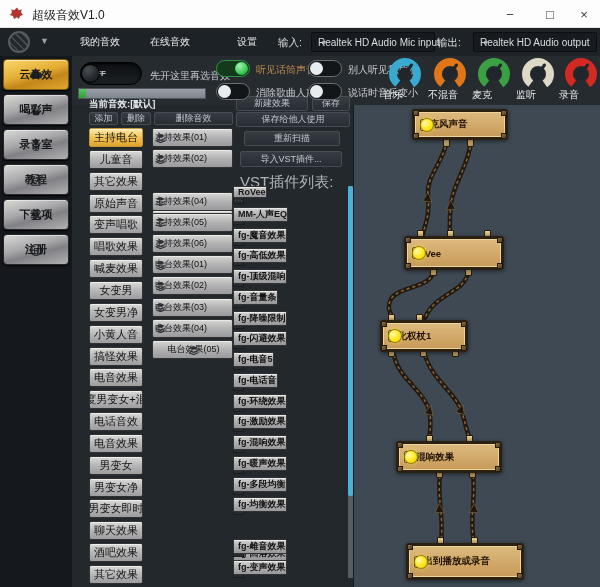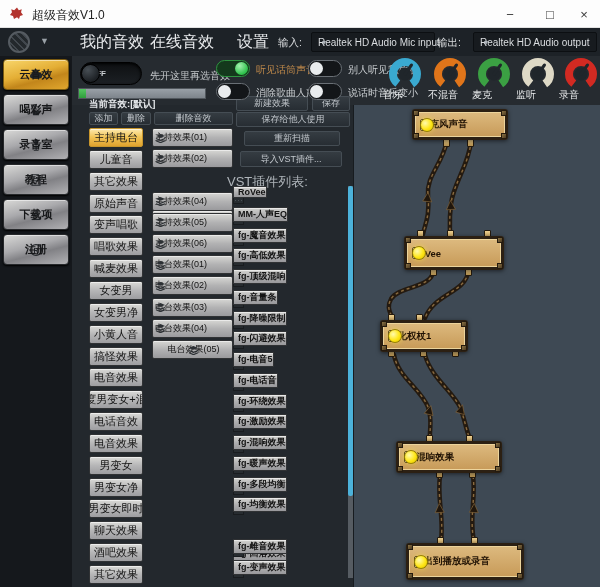--- a/index.html
+++ b/index.html
@@ -13,21 +13,21 @@
 .app-icon{left:9px;top:6px;width:16px;height:16px}
 .title{left:32px;top:7px;font-size:12px;color:#222;white-space:nowrap}
 .win-btn{top:0;width:36px;height:28px;display:flex;align-items:center;justify-content:center;font-size:13px;color:#3a3a3a}
 #w-min{left:492px}#w-max{left:532px}#w-close{left:566px}
 
 
 .toolbar{left:0;top:28px;width:600px;height:28px;background:#1d2227}
 .tool-knob{left:8px;top:31px;width:22px;height:22px;border-radius:50%;
   background:repeating-linear-gradient(45deg,#41474d 0 2px,#23282c 2px 5px);border:2px solid #555b61}
 .tool-caret{left:40px;top:36px;font-size:9px;color:#9aa1a7}
-.tab{top:28px;height:28px;line-height:28px;font-size:16px;color:#e7e9eb;padding:0 6px;white-space:nowrap}
+.tab{top:28px;height:28px;line-height:28px;font-size:10px;color:#e7e9eb;padding:0 6px;white-space:nowrap}
 #tab0{left:74px}#tab1{left:144px}#tab2{left:231px}
 .io-label{top:28px;height:28px;line-height:28px;font-size:10.5px;color:#d6d9db;white-space:nowrap}
 #in-label{left:278px}#out-label{left:437px}
 .select{top:32px;height:20px;display:flex;align-items:center;background:#171b1f;border:1px solid #0c0f12;
   border-radius:2px;padding:0 6px;font-size:10px;color:#dadde0;white-space:nowrap}
 #in-select{left:311px;width:124px}
 #out-select{left:473px;width:124px}
 .select .caret{position:static;margin-left:auto;font-size:8px;color:#aeb4ba;padding-left:4px}
 
 
@@ -67,21 +67,21 @@
 .btn-dark{background:linear-gradient(#353c42,#272d33);border:1px solid #454d54;border-radius:2px;
   color:#c3c8cd;font-size:9px;display:flex;align-items:center;justify-content:center;white-space:nowrap}
 #btn-new{left:236px;top:96px;width:72px;height:15px}
 #btn-save{left:312px;top:96px;width:38px;height:15px}
 #btn-add{left:89px;top:112px;width:29px;height:13px}
 #btn-del{left:121px;top:112px;width:30px;height:13px}
 #hdr-delfx{left:154px;top:112px;width:79px;height:13px}
 #btn-saveothers{left:236px;top:112px;width:114px;height:15px}
 #btn-rescan{left:244px;top:131px;width:96px;height:15px}
 #btn-import{left:240px;top:151px;width:102px;height:16px}
-#vst-label{left:227px;top:173px;font-size:13px;color:#aeb4b9;white-space:nowrap}
+#vst-label{left:240px;top:173px;font-size:15px;color:#aeb4b9;white-space:nowrap}
 
 .cat-btn{left:89px;width:54px;height:19px;border-radius:2px;border:1px solid #303234;
   background:linear-gradient(#dadad7 0%,#b6b6b7 50%,#9d9da0 100%);
   box-shadow:inset 0 1px 0 rgba(255,255,255,.55);
   font-size:11px;color:#141414;display:flex;align-items:center;justify-content:center;white-space:nowrap;overflow:hidden}
 .cat-btn.selected{background:linear-gradient(#fce9b0 0%,#f3c75b 45%,#dfa22e 100%);border-color:#c8962c}
 .fx-btn{left:152px;width:81px;height:19px;border-radius:2px;border:1px solid #303234;
   background:linear-gradient(#d7d7d4 0%,#b2b2b3 50%,#9a9a9d 100%);
   box-shadow:inset 0 1px 0 rgba(255,255,255,.5);
   font-size:9px;color:#131313;display:flex;align-items:center;gap:2px;padding-left:2px;white-space:nowrap;overflow:hidden}

